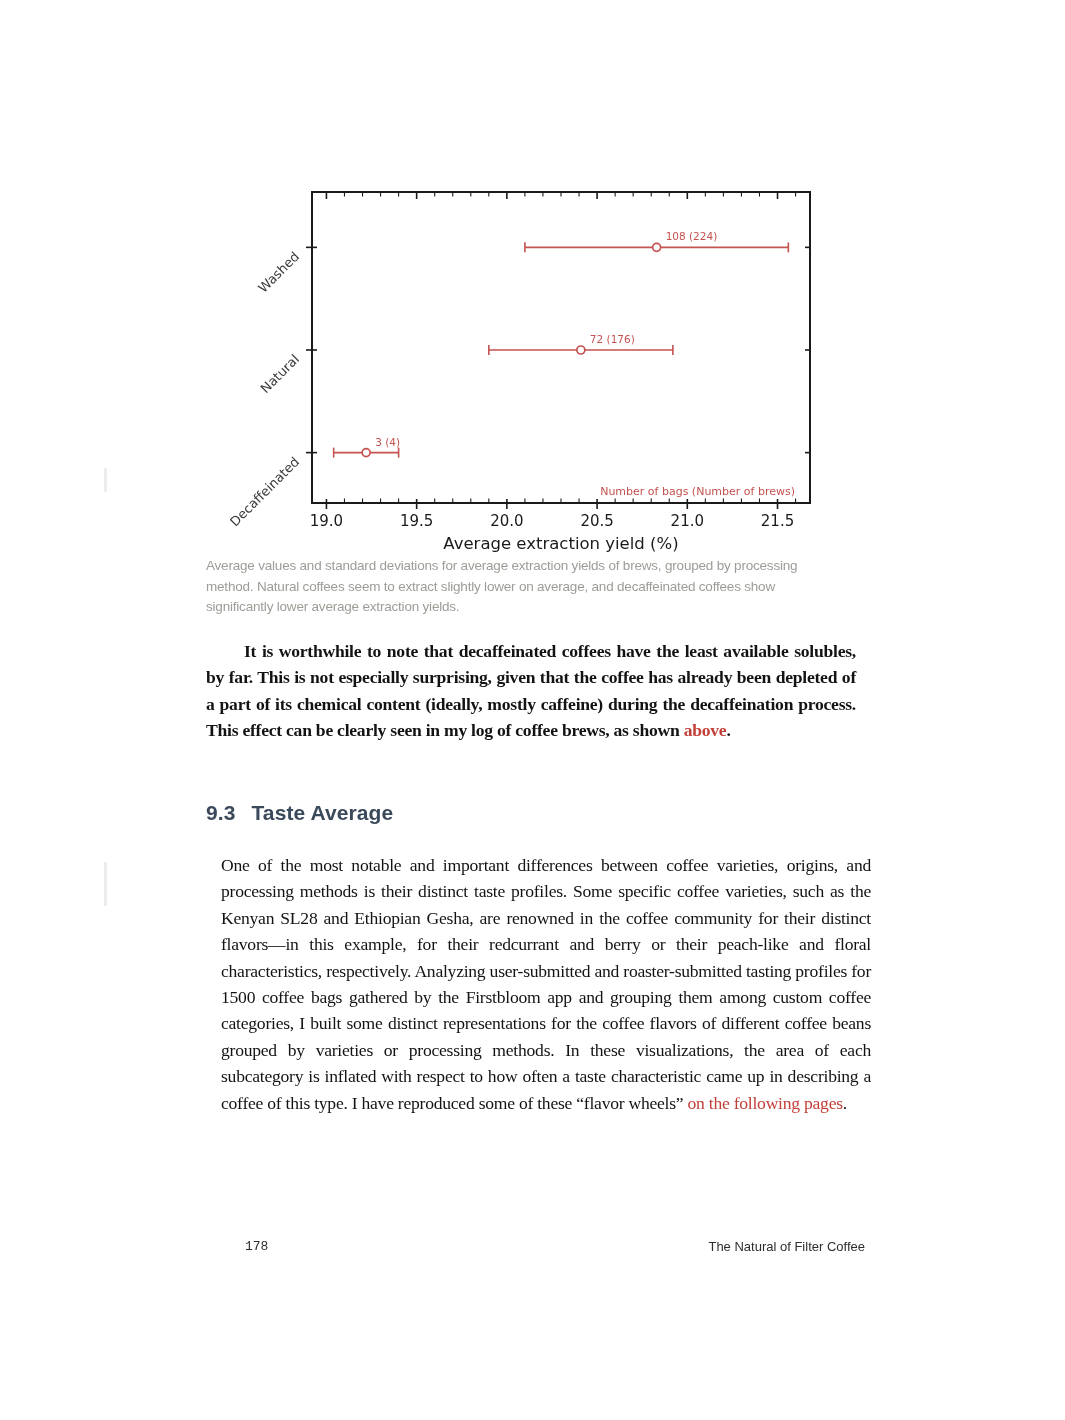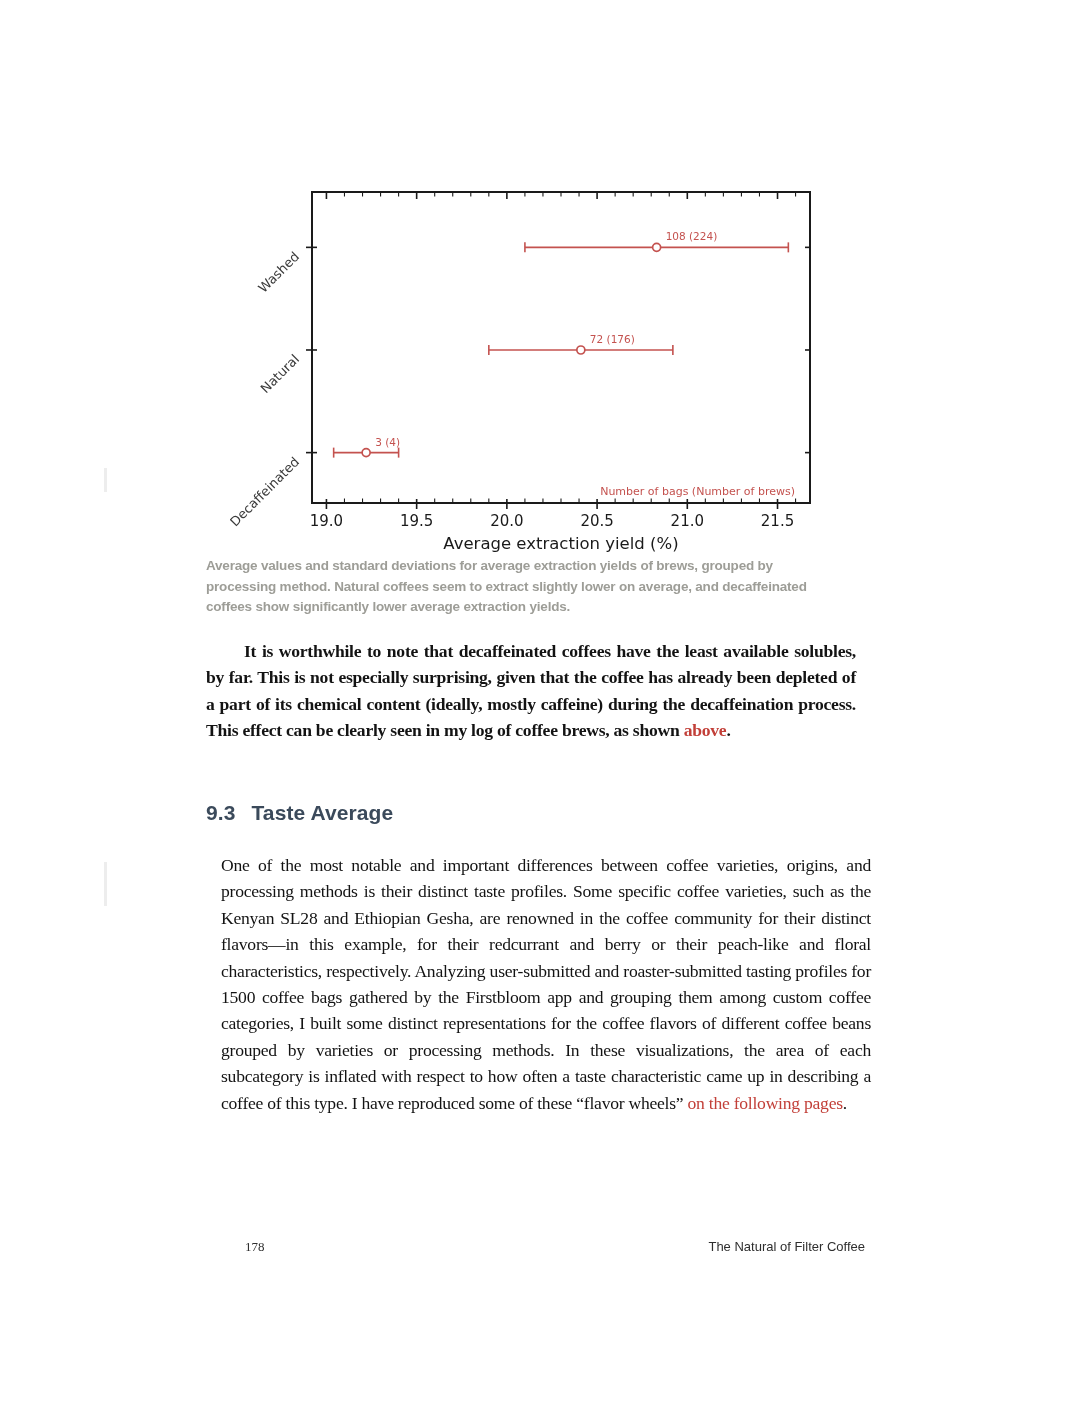--- a/index.html
+++ b/index.html
@@ -6,41 +6,41 @@
   .page {
     position:relative; width:1065px; height:1420px; background:#ffffff;
     font-family:"Liberation Sans", sans-serif; overflow:hidden;
   }
   .edge-mark { position:absolute; left:104px; width:3px; background:#ededed; }
   .chart-wrap { position:absolute; left:230px; top:183px; width:600px; height:372px; }
   svg text { font-family:"DejaVu Sans", sans-serif; }
 
   .caption {
     position:absolute; left:206px; top:556px; width:622px;
-    font-family:"Liberation Sans", sans-serif; font-weight:700;
+    font-family:"Liberation Sans", sans-serif; font-weight:400;
     font-size:13.5px; line-height:20.6px; letter-spacing:-0.2px;
     color:var(--caption-gray,#9d9d97); text-align:left;
   }
   .body-text {
     font-family:"Liberation Serif", serif; font-size:17.6px; line-height:26.4px;
     letter-spacing:-0.25px; color:#131313; text-align:justify;
   }
   .para1 { position:absolute; left:206px; top:638px; width:650px; }
   .para1 .para { text-indent:38px;font-weight:bold; }
   .para2 { position:absolute; left:221px; top:852px; width:650px; }
   .red-link { color:var(--link-red,#c23f38); cursor:pointer; }
   .heading {
     position:absolute; left:206px; top:801px;
     font-family:"Liberation Sans", sans-serif; font-weight:700; font-size:21px;
     color:var(--heading-navy,#3b4a5b); letter-spacing:0.1px;
   }
   .heading .num { margin-right:16px; }
   .footer-num {
     position:absolute; left:245px; top:1239px; font-size:13px; color:#2e2e2e;
-    font-family:Liberation Serif, serif;
+    font-family:Liberation Mono, monospace;
   }
   .footer-title {
     position:absolute; right:200px; top:1239px; font-size:13px; color:#2e2e2e;
     font-family:"Liberation Sans", sans-serif;
   }
 </style>
 </head>
 <body>
 
 <div class="page" style="--link-red: #c23f38; --heading-navy: #3b4a5b; --caption-gray: #9d9d97;">

